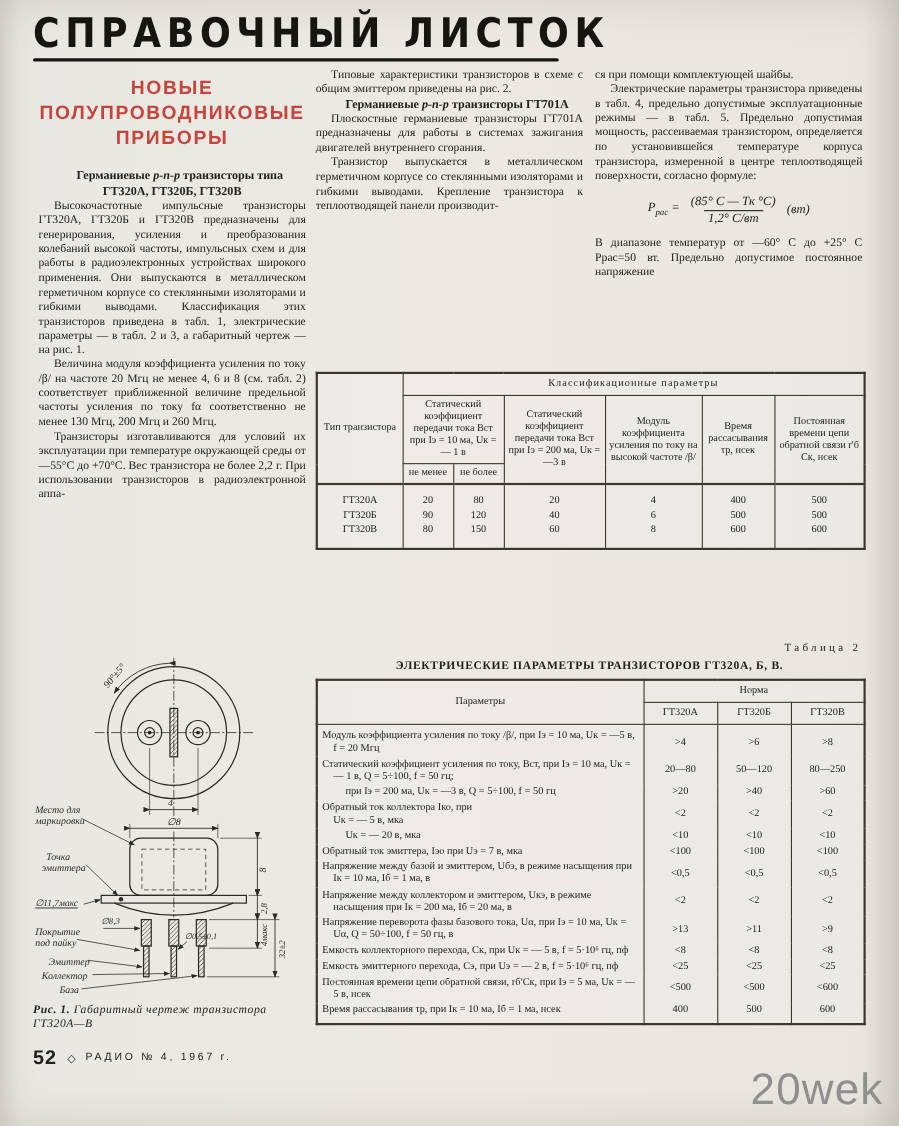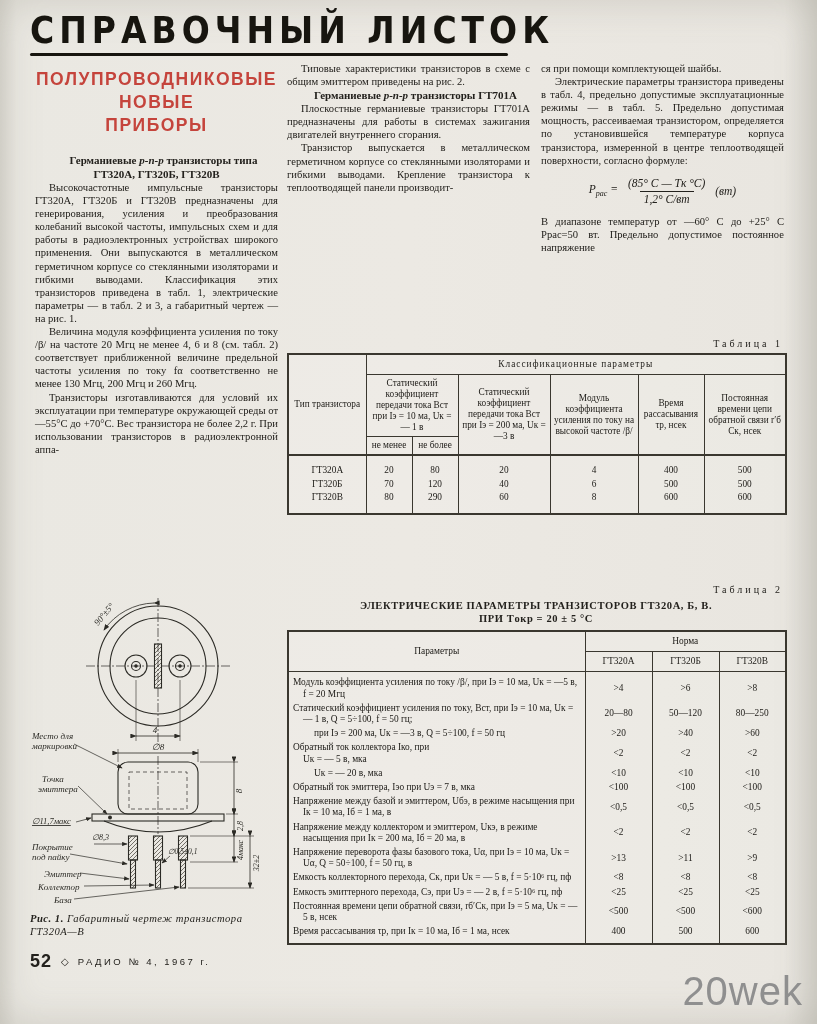--- a/index.html
+++ b/index.html
@@ -68,22 +68,22 @@
 
 <div class="page">
 
   <div class="masthead">
     <h1>СПРАВОЧНЫЙ ЛИСТОК</h1>
     <div class="rule"></div>
   </div>
 
   <div class="col col-left" style="height:524px;">
     <div class="red-head">
+      <div>НОВЫЕ</div>
       <div>ПОЛУПРОВОДНИКОВЫЕ</div>
-      <div>НОВЫЕ</div>
       <div>ПРИБОРЫ</div>
     </div>
     <p class="subhead"><span>Германиевые</span> <i>p-n-p</i> <span>транзисторы типа ГТ320А, ГТ320Б, ГТ320В</span></p>
     <p>Высокочастотные импульсные транзисторы ГТ320А, ГТ320Б и ГТ320В предназначены для генерирования, усиления и преобразования колебаний высокой частоты, импульсных схем и для работы в радиоэлектронных устройствах широкого применения. Они выпускаются в металлическом герметичном корпусе со стеклянными изоляторами и гибкими выводами. Классификация этих транзисторов приведена в табл. 1, электрические параметры — в табл. 2 и 3, а габаритный чертеж — на рис. 1.</p>
     <p>Величина модуля коэффициента усиления по току /β/ на частоте 20 Мгц не менее 4, 6 и 8 (см. табл. 2) соответствует приближенной величине предельной частоты усиления по току fα соответственно не менее 130 Мгц, 200 Мгц и 260 Мгц.</p>
     <p>Транзисторы изготавливаются для условий их эксплуатации при температуре окружающей среды от —55°С до +70°С. Вес транзистора не более 2,2 г. При использовании транзисторов в радиоэлектронной аппа-</p>
   </div>
 
   <div class="col col-mid">
     <p>Типовые характеристики транзисторов в схеме с общим эмиттером приведены на рис. 2.</p>
@@ -100,21 +100,20 @@
       <span class="frac">
         <span class="num">(85° C — Tк °C)</span>
         <span class="den">1,2° C/вт</span>
       </span>
       <span>(вт)</span>
     </div>
     <p class="noindent">В диапазоне температур от —60° С до +25° С Pрас=50 вт. Предельно допустимое постоянное напряжение</p>
   </div>
 
   <div class="tblock t1block">
-    <div class="tbl-label">Таблица 1</div>
     <table class="t1">
       <colgroup>
           <col style="width:78px">
           <col style="width:46px">
           <col style="width:46px">
           <col style="width:92px">
           <col style="width:88px">
           <col style="width:66px">
           <col style="width:82px">
         </colgroup>
@@ -137,27 +136,27 @@
       </thead>
       <tbody>
         <tr>
           <td>
             <div>ГТ320А</div>
             <div>ГТ320Б</div>
             <div>ГТ320В</div>
           </td>
           <td>
             <div>20</div>
-            <div>70</div>
+            <div>90</div>
             <div>80</div>
           </td>
           <td>
             <div>80</div>
             <div>120</div>
-            <div>290</div>
+            <div>150</div>
           </td>
           <td>
             <div>20</div>
             <div>40</div>
             <div>60</div>
           </td>
           <td>
             <div>4</div>
             <div>6</div>
             <div>8</div>
@@ -174,21 +173,20 @@
           </td>
         </tr>
       </tbody>
     </table>
   </div>
 
   <div class="tblock t2block">
     <div class="tbl-label">Таблица 2</div>
     <div class="tbl-title">
       <div>ЭЛЕКТРИЧЕСКИЕ ПАРАМЕТРЫ ТРАНЗИСТОРОВ ГТ320А, Б, В.</div>
-      <div>ПРИ Tокр = 20 ± 5 °С</div>
     </div>
     <table class="t2">
       <colgroup>
           <col style="width:297px">
           <col style="width:67px">
           <col style="width:67px">
           <col style="width:67px">
         </colgroup>
       <thead>
         <tr>

